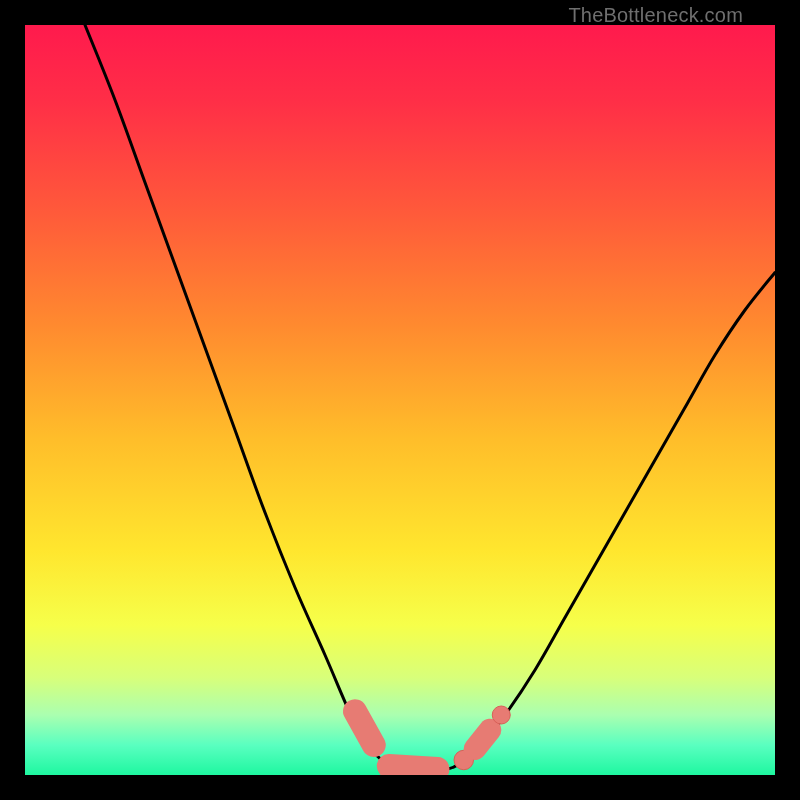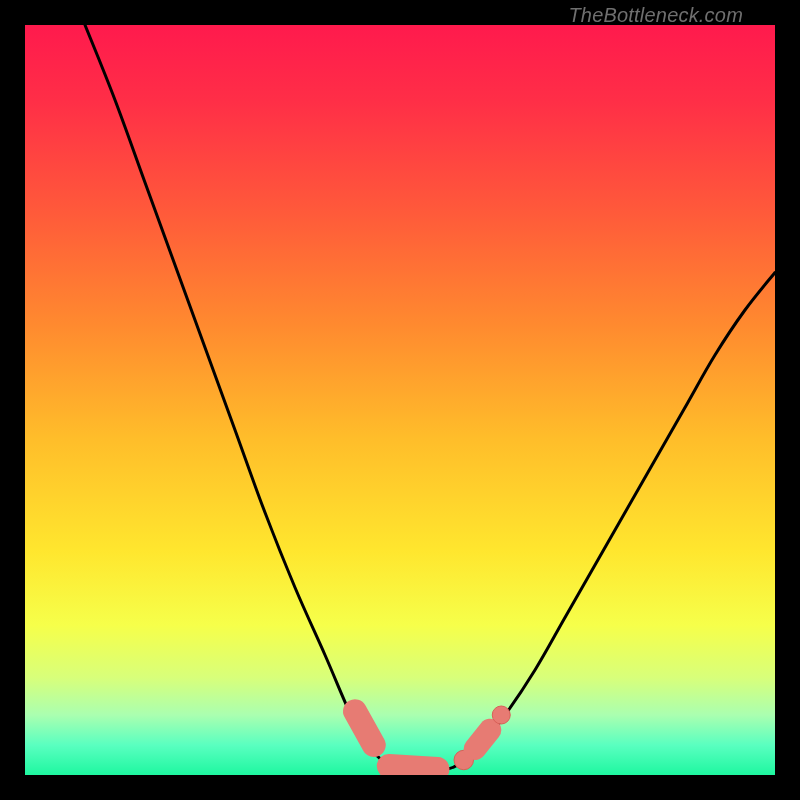--- a/index.html
+++ b/index.html
@@ -9,21 +9,20 @@
     height: 800px;
     background: #000;
     overflow: hidden;
     font-family: Arial, Helvetica, sans-serif;
   }
   .stage {
     position: relative;
     width: 753px;
     height: 800px;
     background: #000;
-    font-style: italic;
   }
   .plot {
     position: absolute;
     left: 25px;
     top: 25px;
     width: 750px;
     height: 750px;
     overflow: hidden;
   }
   .gradient {

